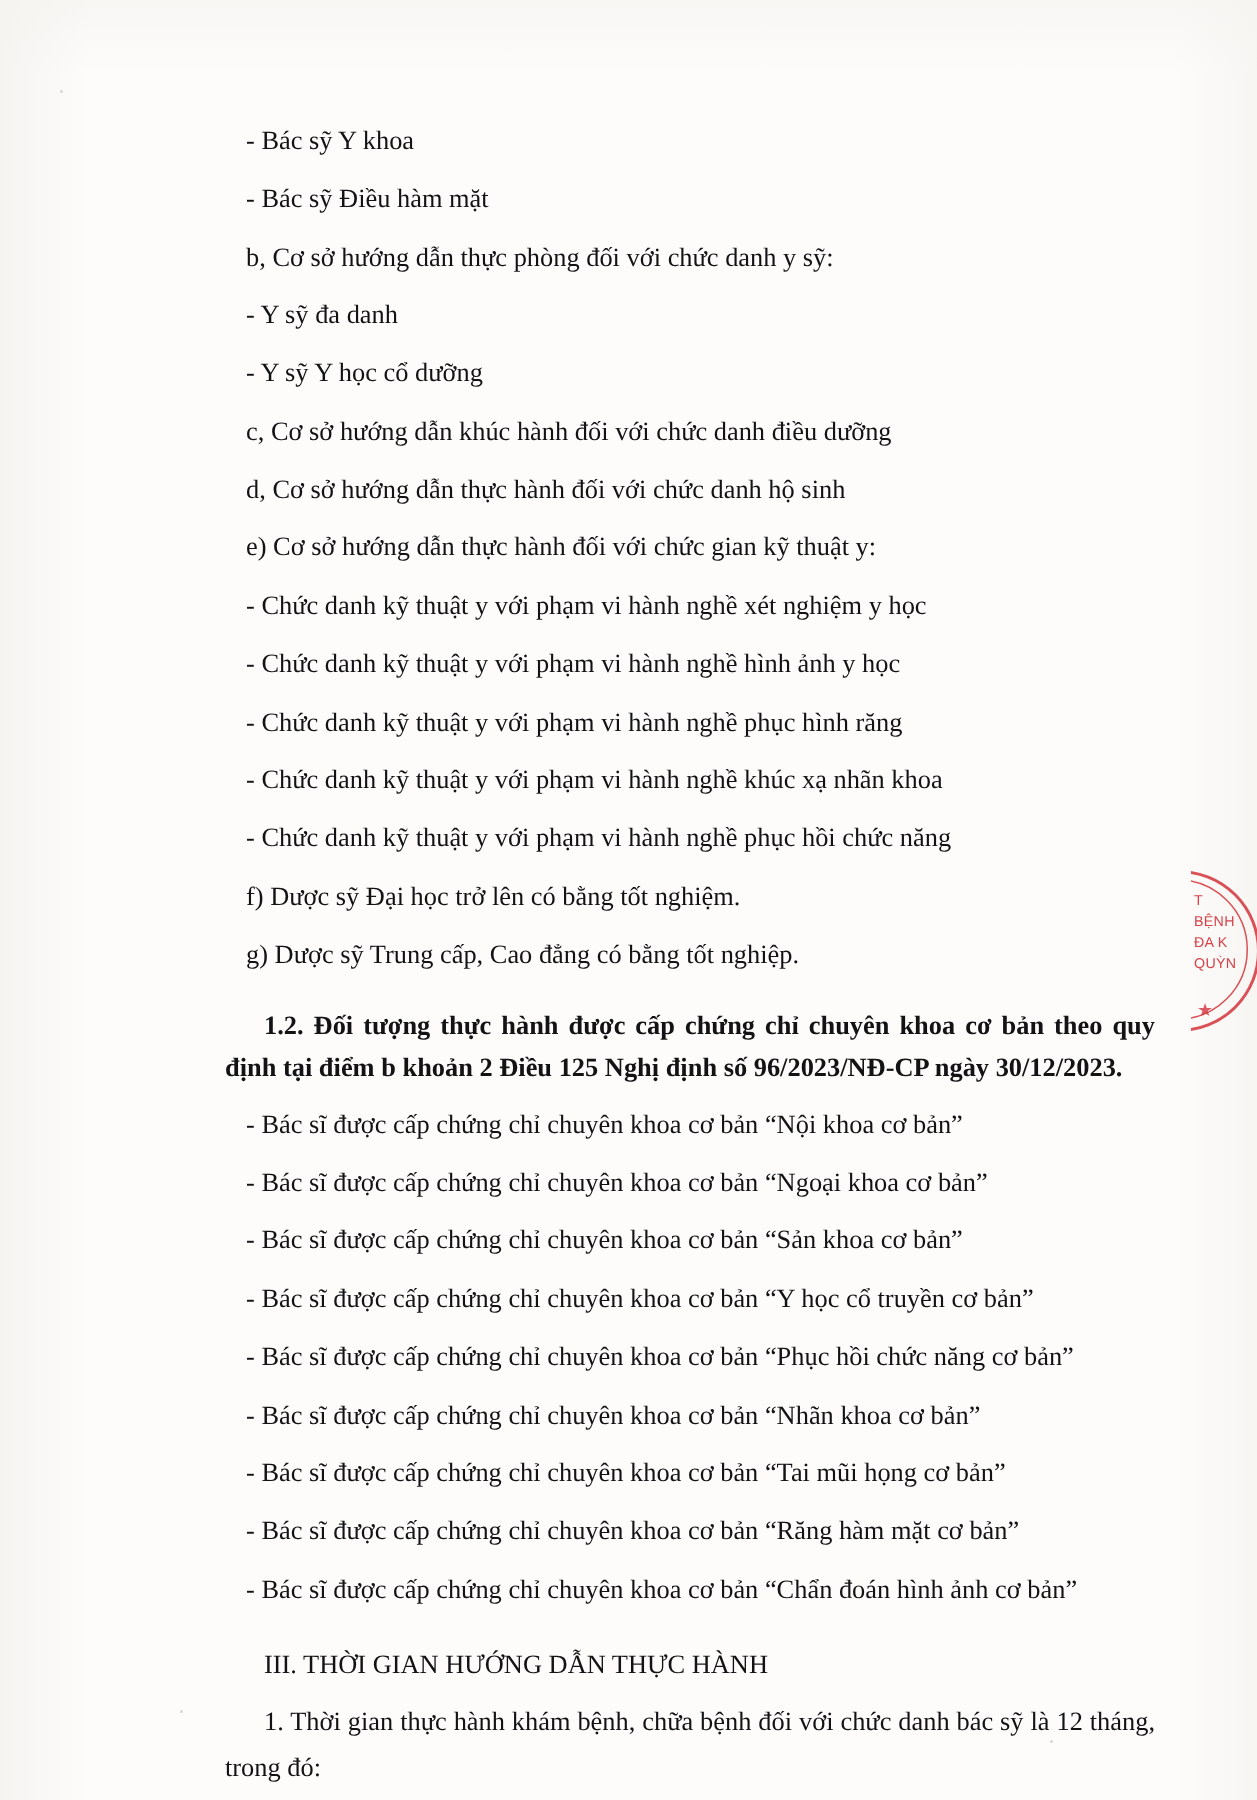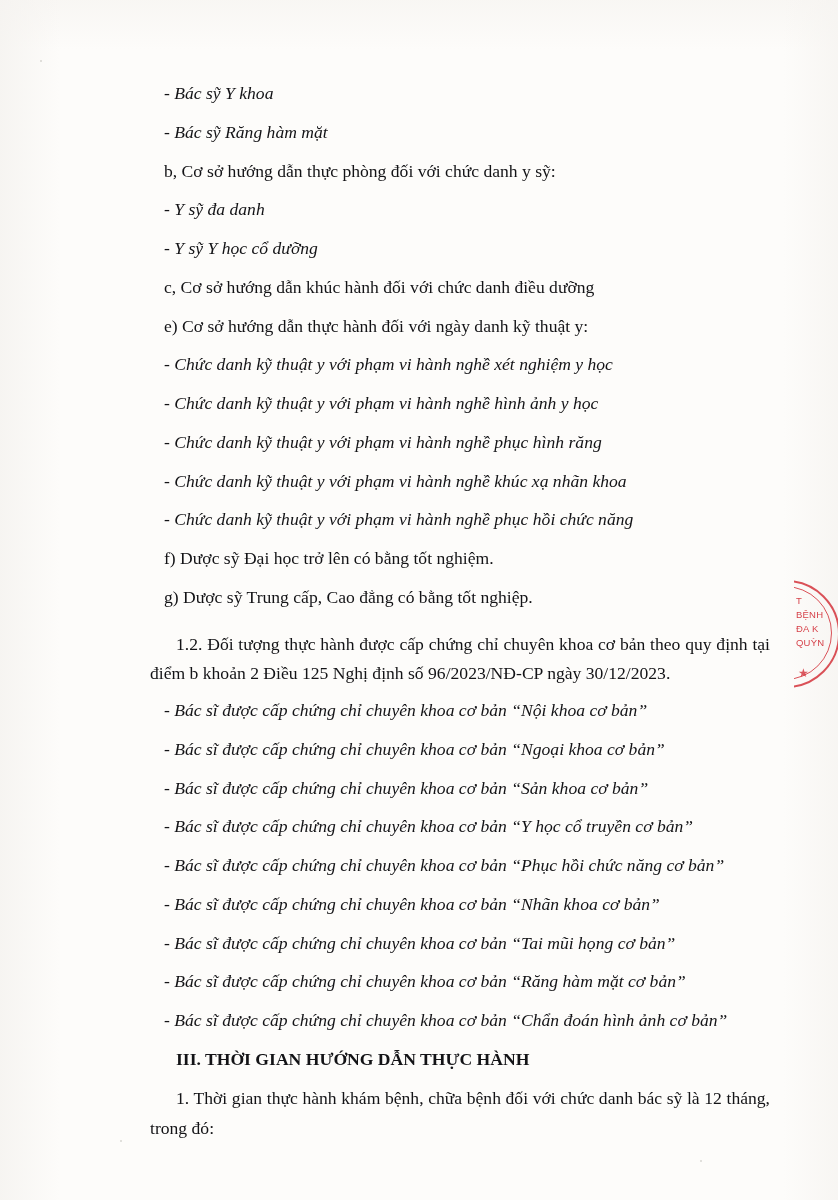--- a/index.html
+++ b/index.html
@@ -41,37 +41,36 @@
     font-size: 17.6px;
     line-height: 1.72;
     color: #131316;
   }
   .line {
     margin-bottom: 8.5px;
     white-space: pre-wrap;
   }
   .line.dash {
     text-indent: 14px;
-    font-style: italic;
   }
   .line.indent {
     text-indent: 14px;
   }
   .bold-block {
-    font-weight: normal;
+    font-weight: bold;
     margin-top: 18px;
     margin-bottom: 8px;
     text-align: justify;
     text-indent: 26px;
     line-height: 1.62;
   }
   .heading {
-    font-weight: bold;
+    font-weight: normal;
     text-indent: 26px;
-    margin-top: 9px;
+    margin-top: 20px;
     margin-bottom: 8px;
   }
   .para {
     text-align: justify;
     text-indent: 26px;
     margin-bottom: 8px;
     line-height: 1.72;
   }
   
   .stamp {
@@ -138,26 +137,27 @@
 <div class="page">
   <div class="paper-tint"></div>
 
   <span class="speck" style="left:40px;top:60px;"></span>
   <span class="speck" style="left:120px;top:1140px;"></span>
   <span class="speck" style="left:700px;top:1160px;"></span>
 
   <div class="content">
 
     <p class="line dash">- Bác sỹ Y khoa</p>
-    <p class="line dash">- Bác sỹ Răng hàm mặt</p>
+    <p class="line dash">- Bác sỹ Điều hàm mặt</p>
     <p class="line indent">b, Cơ sở hướng dẫn thực phòng đối với chức danh y sỹ:</p>
     <p class="line dash">- Y sỹ đa danh</p>
     <p class="line dash">- Y sỹ Y học cổ dưỡng</p>
     <p class="line indent">c, Cơ sở hướng dẫn khúc hành đối với chức danh điều dưỡng</p>
-    <p class="line indent">e) Cơ sở hướng dẫn thực hành đối với ngày danh kỹ thuật y:</p>
+    <p class="line indent">d, Cơ sở hướng dẫn thực hành đối với chức danh hộ sinh</p>
+    <p class="line indent">e) Cơ sở hướng dẫn thực hành đối với chức gian kỹ thuật y:</p>
     <p class="line dash">- Chức danh kỹ thuật y với phạm vi hành nghề xét nghiệm y học</p>
     <p class="line dash">- Chức danh kỹ thuật y với phạm vi hành nghề hình ảnh y học</p>
     <p class="line dash">- Chức danh kỹ thuật y với phạm vi hành nghề phục hình răng</p>
     <p class="line dash">- Chức danh kỹ thuật y với phạm vi hành nghề khúc xạ nhãn khoa</p>
     <p class="line dash">- Chức danh kỹ thuật y với phạm vi hành nghề phục hồi chức năng</p>
     <p class="line indent">f) Dược sỹ Đại học trở lên có bằng tốt nghiệm.</p>
     <p class="line indent">g) Dược sỹ Trung cấp, Cao đẳng có bằng tốt nghiệp.</p>
 
     <p class="bold-block">1.2. Đối tượng thực hành được cấp chứng chỉ chuyên khoa cơ bản theo quy định tại điểm b khoản 2 Điều 125 Nghị định số 96/2023/NĐ-CP ngày 30/12/2023.</p>
 

